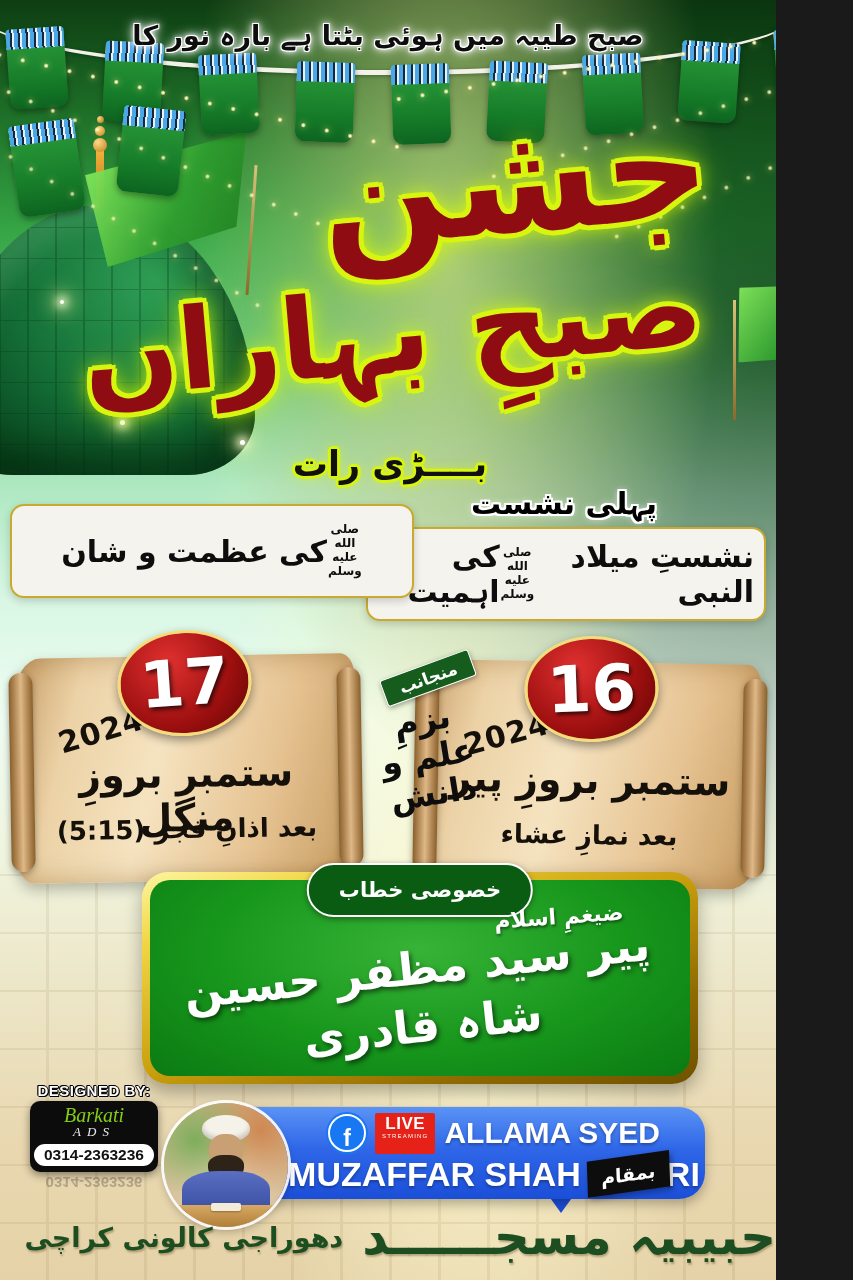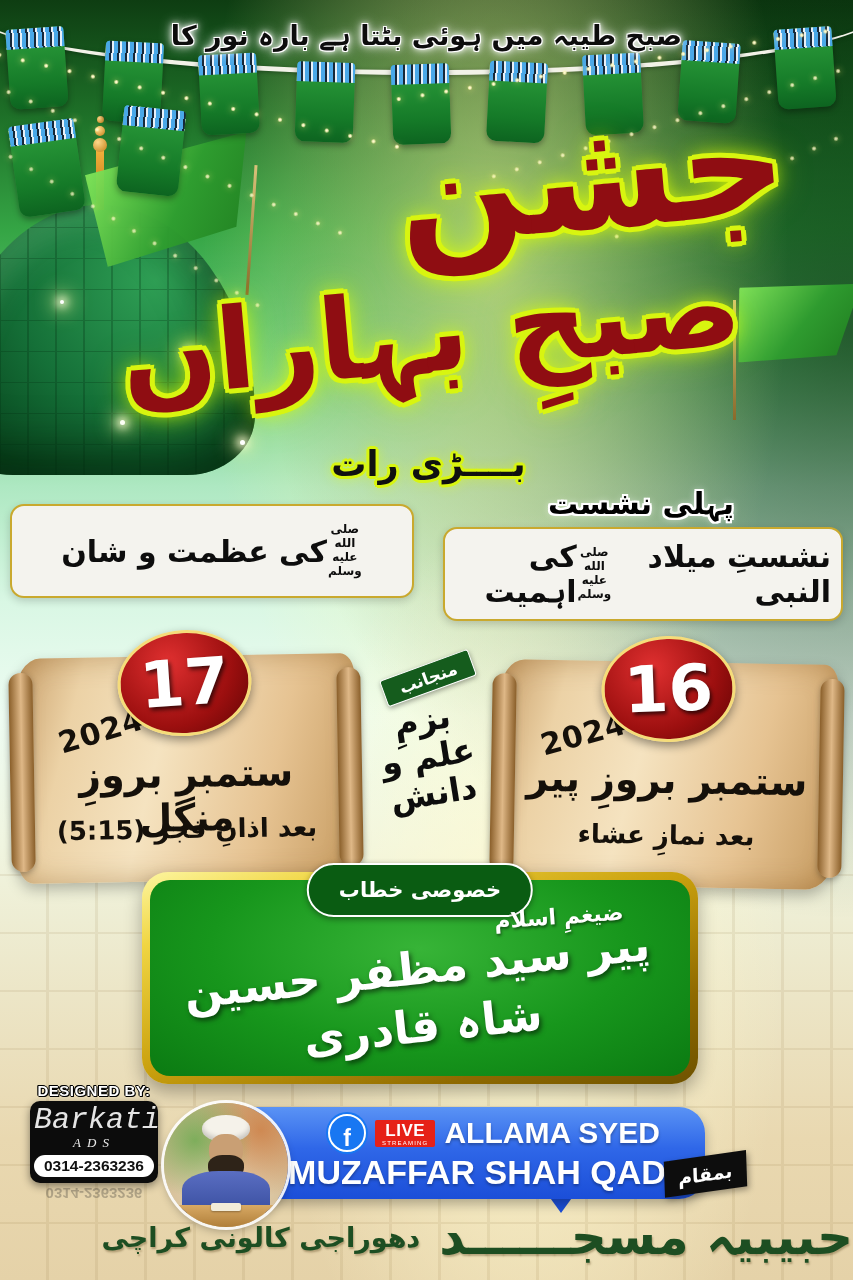--- a/index.html
+++ b/index.html
@@ -1,16 +1,16 @@
 <!DOCTYPE html>
 <html lang="ur"><head>
 <meta charset="utf-8">
 <style>
   html,body{margin:0;padding:0;background:#1a1a1a;}
-  .poster{position:relative;width:853px;height:1280px;overflow:hidden;
+  .poster{position:relative;width:776px;height:1280px;overflow:hidden;
     font-family:"DejaVu Sans",sans-serif;}
   
   .bg-base{position:absolute;inset:0;background:linear-gradient(180deg,
     #0e3d12 0%,#1e7028 9%,#35a545 18%,#63c877 28%,#aee8c2 38%,
     #d9f7e4 47%,#eefcf2 56%,#f0f5e0 66%,#ece5c6 78%,#e9d8b0 89%,#e5d2a8 100%);}
   .bg-dark-right{position:absolute;inset:0;background:radial-gradient(circle at 100% 26%,rgba(2,28,6,.62),rgba(2,28,6,0) 46%);}
   .bg-burst-top{position:absolute;inset:0;background:radial-gradient(ellipse at 58% 20%,rgba(255,250,160,.6),rgba(255,250,160,0) 42%);}
   .bg-burst-mid{position:absolute;inset:0;background:radial-gradient(ellipse at 62% 77%,rgba(255,250,210,.9),rgba(255,250,210,0) 34%);}
   .arch-overlay{position:absolute;left:0;right:0;top:870px;bottom:0;opacity:.09;
     background:repeating-linear-gradient(90deg,transparent 0 46px,#7a5a20 46px 49px),
@@ -126,37 +126,37 @@
     align-items:center;justify-content:center;color:#fff;font-size:45px;font-weight:bold;
     direction:rtl;text-align:center;line-height:1.3;transform:rotate(-6deg);
     text-shadow:2px 3px 5px rgba(0,0,0,.55);}
   
   .designer{position:absolute;left:30px;top:1082px;width:128px;z-index:7;text-align:center;
     font-family:"Liberation Sans",sans-serif;}
   .designer-label{font-size:15px;font-weight:bold;color:#fff;letter-spacing:.5px;
     text-shadow:1px 0 0 #000,-1px 0 0 #000,0 1px 0 #000,0 -1px 0 #000,1px 1px 0 #000,-1px -1px 0 #000;}
   .designer-card{margin-top:2px;background:#0c0c0c;border-radius:10px;padding:4px 4px 6px;
     box-shadow:0 3px 8px rgba(0,0,0,.45);}
-  .designer-brand{font-family:Liberation Mono, monospace;font-style:italic;font-size:30px;color:#e5e5e5;line-height:1.05;}
+  .designer-brand{font-family:Liberation Serif, serif;font-style:italic;font-size:20px;color:#84cc16;line-height:1.05;}
   .designer-brand2{font-family:"Liberation Serif",serif;font-style:italic;font-size:13px;color:#eaeaea;
     letter-spacing:6px;margin-top:-2px;}
   .designer-phone{margin-top:4px;background:#fff;border-radius:999px;font-size:15.5px;font-weight:bold;
     color:#111;padding:2px 0;}
   .designer-reflect{margin-top:2px;opacity:.28;transform:scaleY(-1);font-size:15px;font-weight:bold;color:#222;}
   
   .livebar{position:absolute;left:213px;top:1107px;width:492px;height:92px;z-index:6;
     background:linear-gradient(180deg,#5a93f5 0%,#2f67e8 45%,#1b4ed8 100%);
     border-radius:26px;box-shadow:0 5px 12px rgba(0,0,0,.28);box-sizing:border-box;
     padding-left:70px;display:flex;flex-direction:column;justify-content:center;align-items:center;
     font-family:"Liberation Sans",sans-serif;}
   .livebar-row{display:flex;align-items:center;gap:9px;}
   .fb-icon{width:34px;height:34px;border-radius:50%;background:#1877f2;border:2.5px solid #fff;
     color:#fff;font-weight:bold;font-size:23px;display:flex;align-items:flex-end;justify-content:center;
     line-height:.95;box-shadow:0 0 0 2px #1877f2;}
-  .live-badge{background:#e62117;color:#fff;text-align:center;padding:2px 7px 1px;border-radius:2px;line-height:1;}
+  .live-badge{background:#e62117;color:#fff;text-align:center;padding:2px 7px 15px;border-radius:2px;line-height:1;}
   .live-badge .l1{font-size:17px;font-weight:bold;letter-spacing:.5px;}
   .live-badge .l2{font-size:6px;letter-spacing:1.2px;margin-top:1px;}
   .live-name1{color:#fff;font-weight:bold;font-size:30px;text-shadow:0 2px 3px rgba(0,0,0,.3);}
   .live-name2{color:#fff;font-weight:bold;font-size:34px;margin-top:1px;text-shadow:0 2px 3px rgba(0,0,0,.3);}
   .bar-tail{position:absolute;left:548px;top:1195px;width:0;height:0;z-index:5;
     border:13px solid transparent;border-top:18px solid #1b4ed8;}
   
   .photo{position:absolute;left:164px;top:1103px;width:124px;height:124px;border-radius:50%;z-index:7;
     overflow:hidden;box-shadow:0 0 0 3px rgba(255,255,255,.9),0 4px 10px rgba(0,0,0,.3);
     background:radial-gradient(circle at 25% 30%,rgba(110,170,80,.85),transparent 45%),

